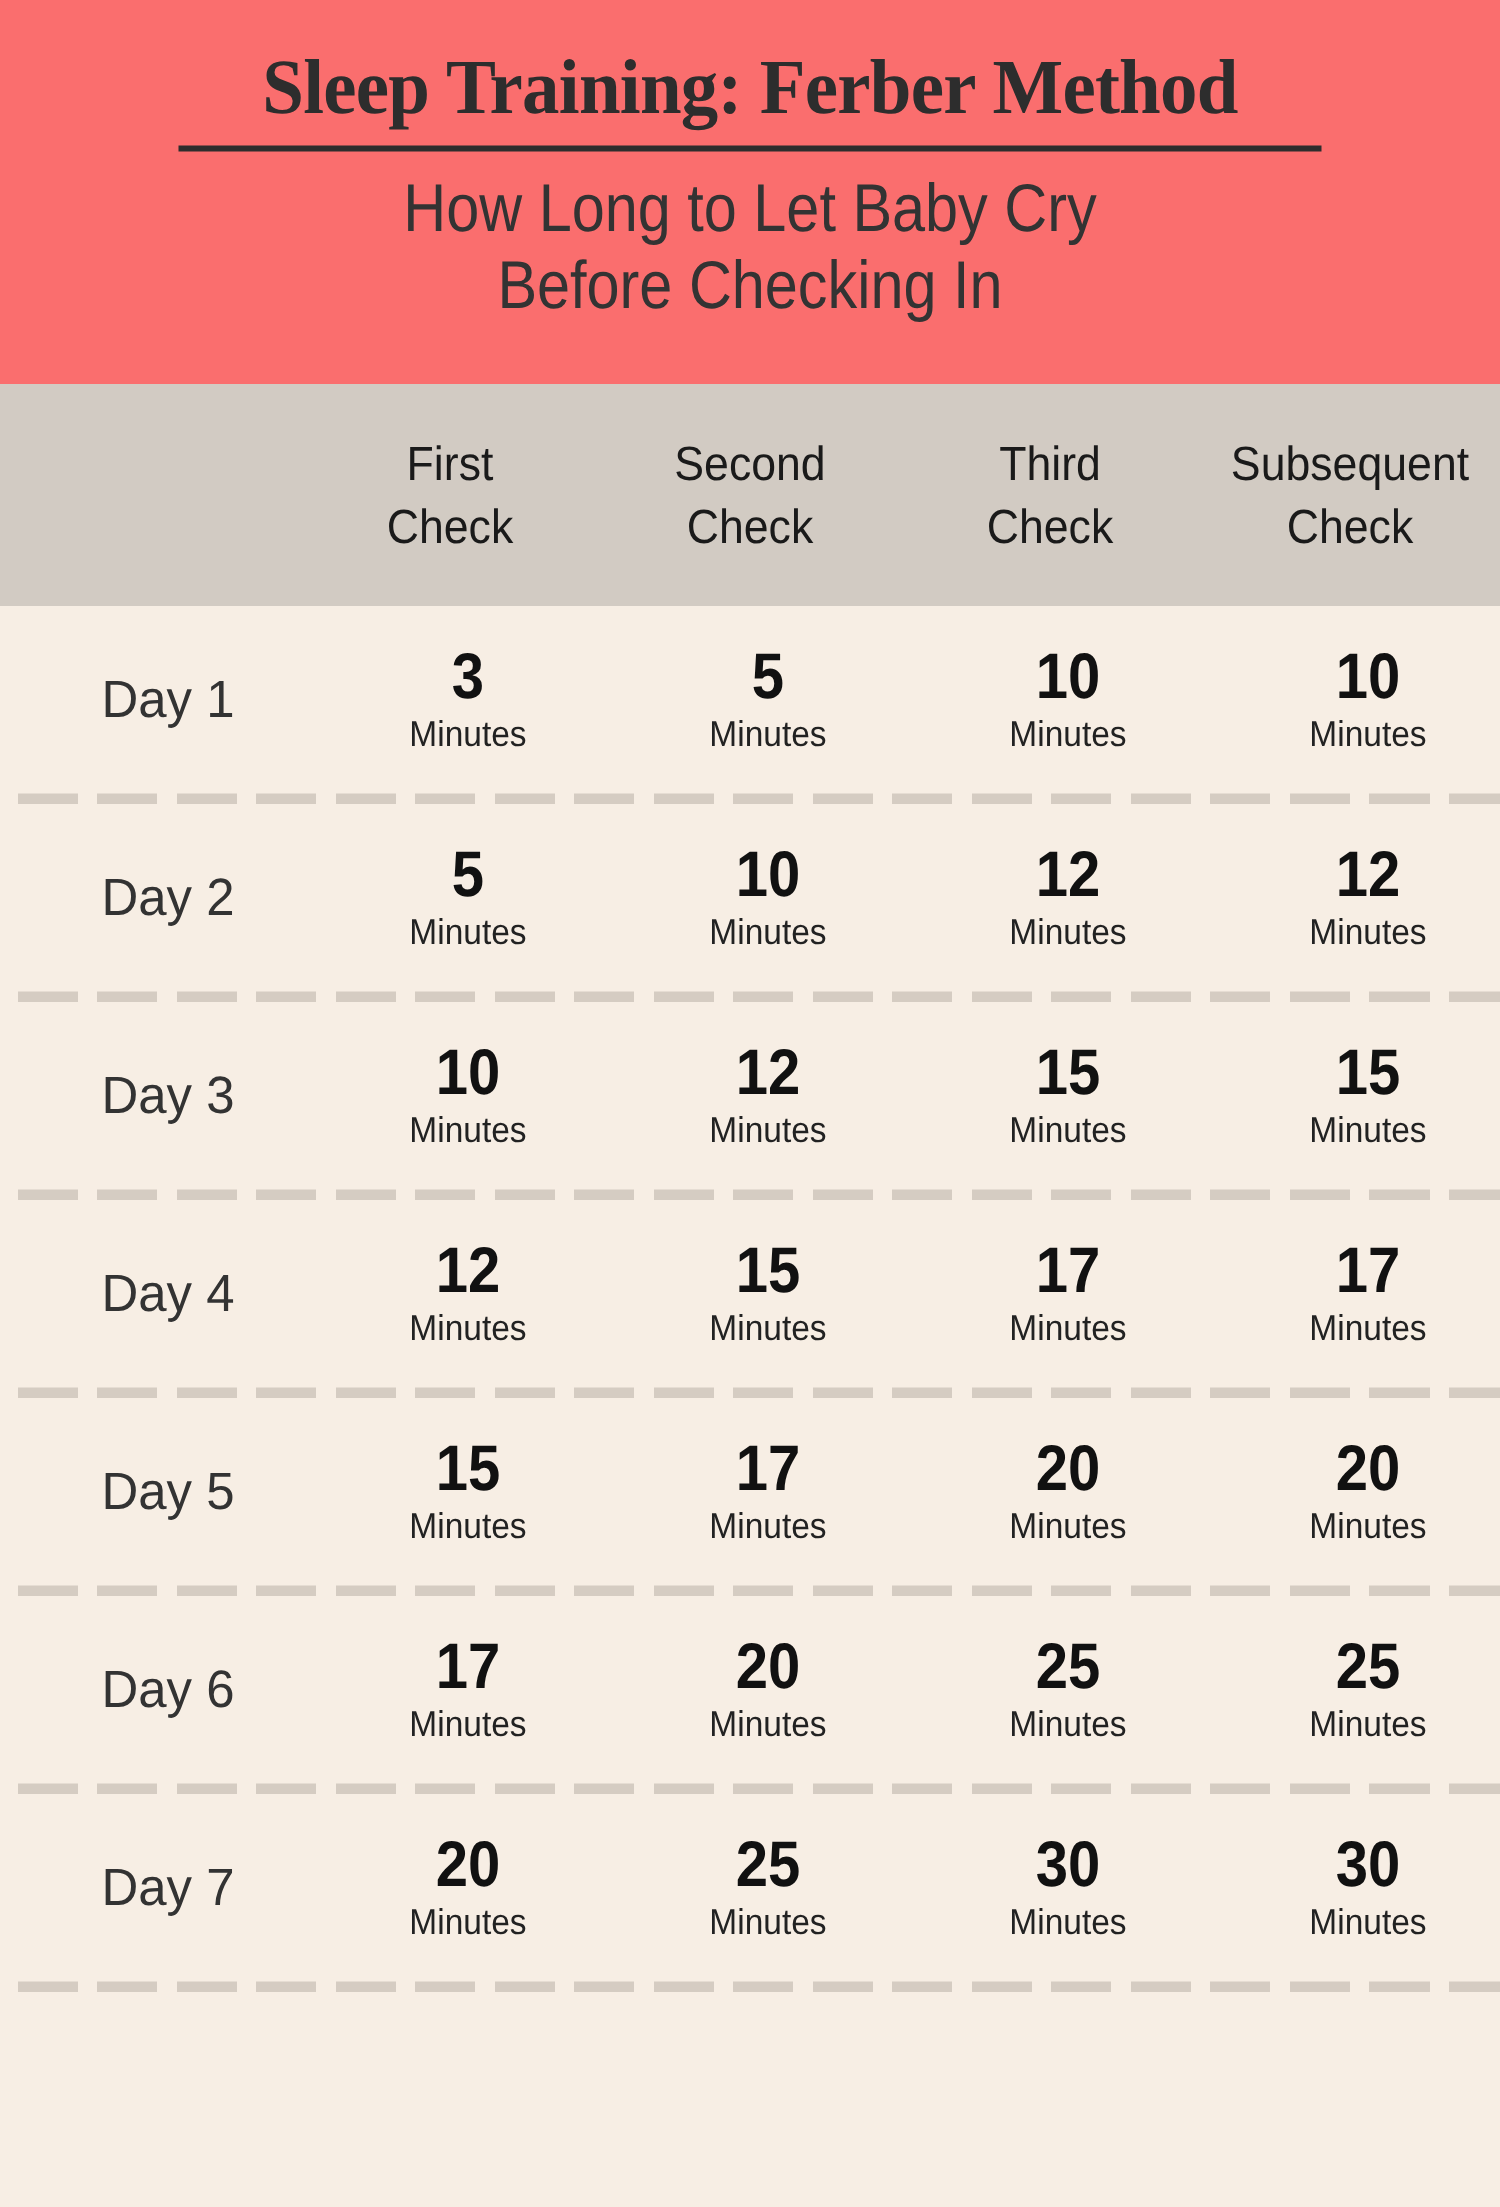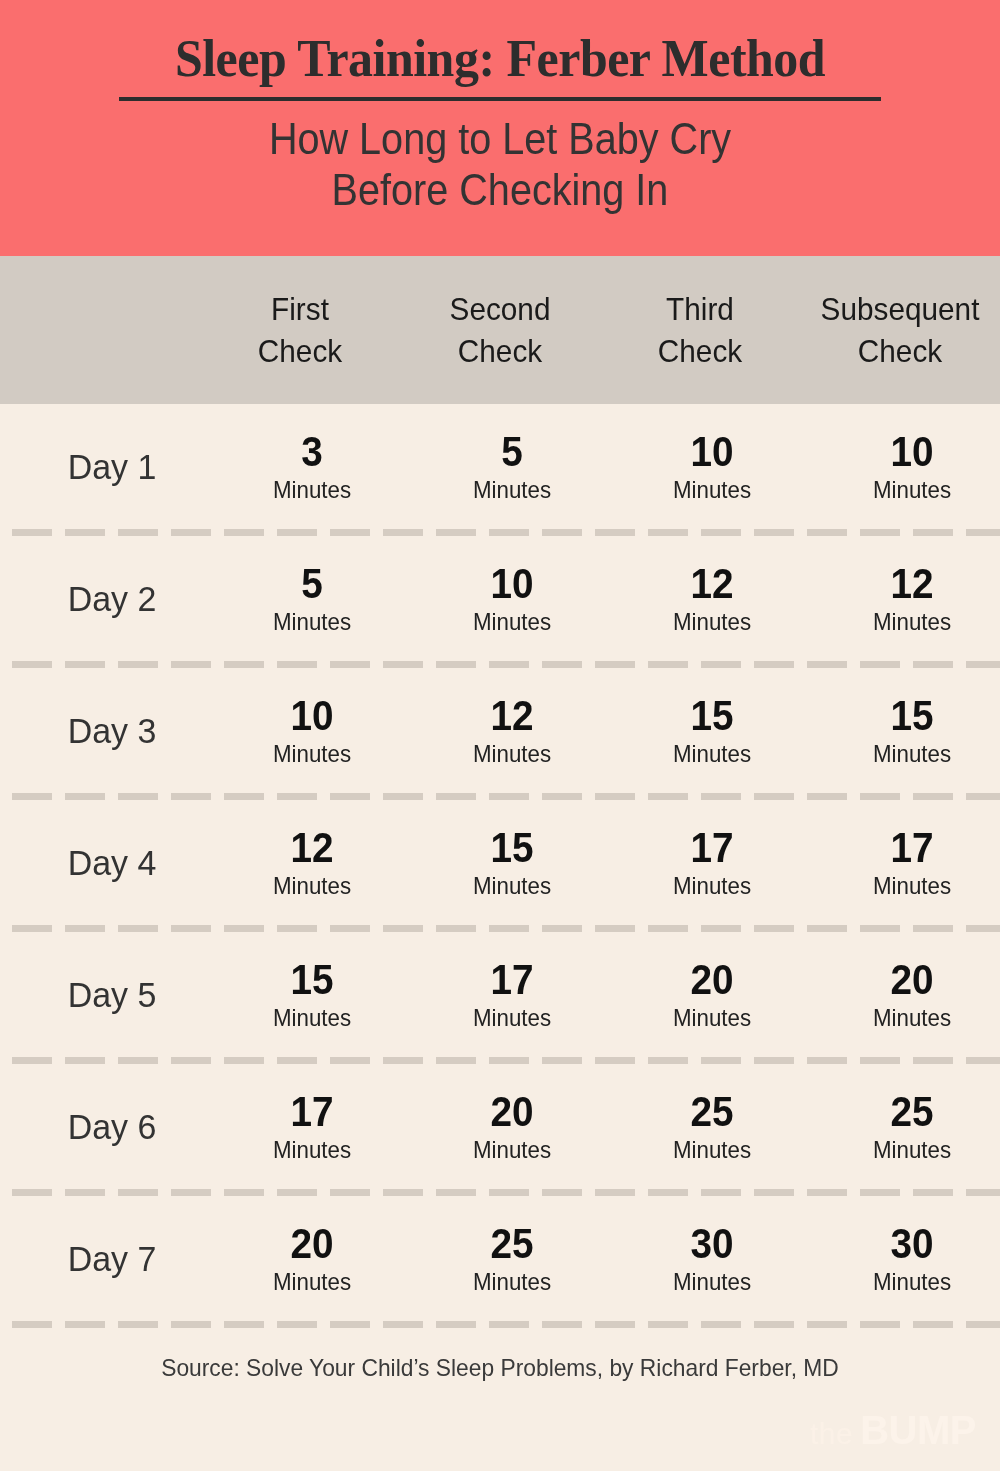--- a/index.html
+++ b/index.html
@@ -307,21 +307,14 @@
         <div class="val-cell">
           <span class="val-number">30</span>
           <span class="val-unit">Minutes</span>
         </div>
       </div>
     </div>
     <div class="row-sep"></div>
 
   </div>
 
-  <div class="footer">
-    <div class="source-line">Source: Solve Your Child’s Sleep Problems, by Richard Ferber, MD</div>
-    <div class="brand-logo">
-      <span class="brand-the">the</span>
-      <span class="brand-bump">BUMP</span>
-    </div>
-  </div>
 
 </div>
 
 </body></html>

